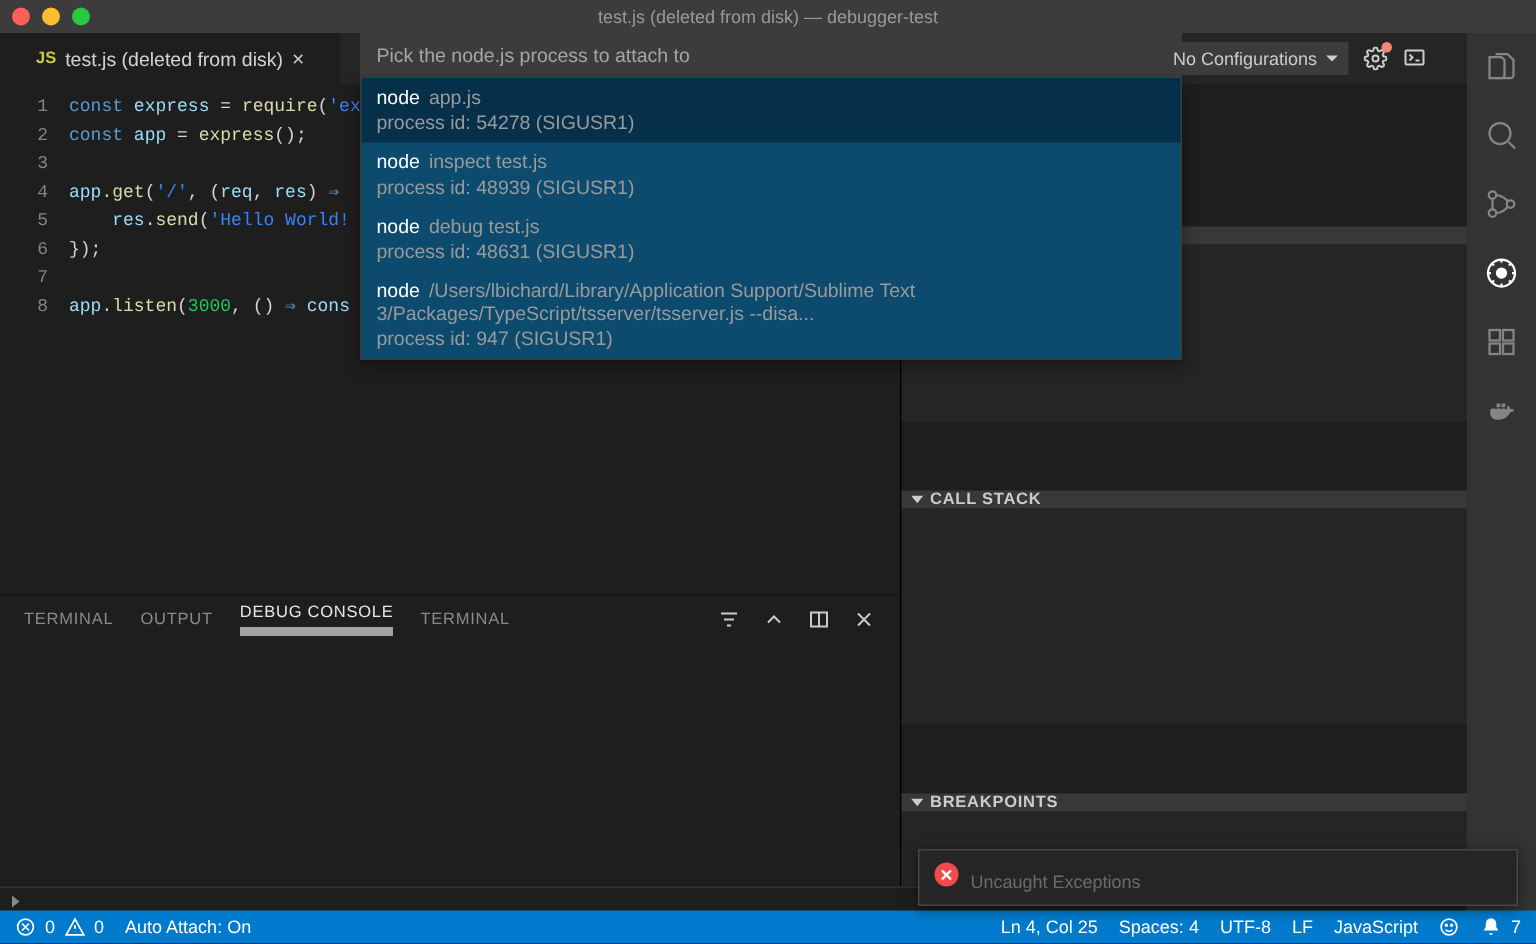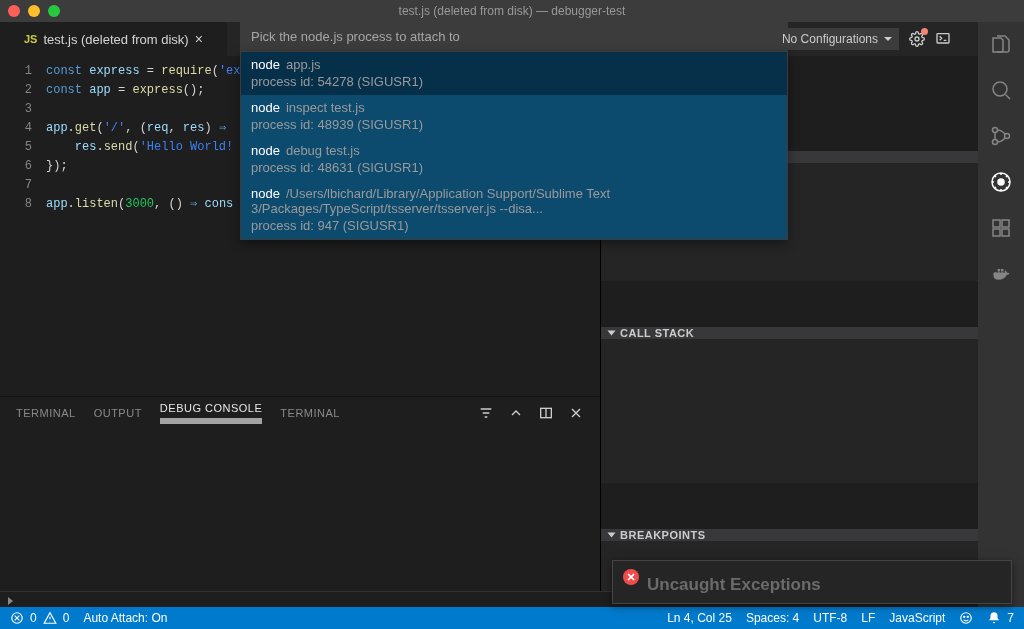--- a/index.html
+++ b/index.html
@@ -127,21 +127,21 @@
       width:400px;
       background:#252526;
       border:1px solid #454545;
       padding:8px 10px;
       display:flex; align-items:flex-start; gap:8px;
       color:#ccc; font-size:13px;
       box-shadow:0 2px 8px rgba(0,0,0,0.5);
       z-index:50;
     }
     .notif-icon{ width:16px;height:16px;background:#f14c4c;border-radius:50%;display:flex;align-items:center;justify-content:center;color:#fff;font-weight:bold;font-size:11px;flex-shrink:0;}
-    .notification .sub{ color:#6b6b6b; font-size:17px; margin-top:6px;font-weight:bold;}
+    .notification .sub{ color:#6b6b6b; font-size:12px; margin-top:6px;}
     
     .picker {
       position:absolute;
       left:240px; top:51px;
       width:548px;
       background:#0c4a6e;
       border:1px solid #3c3c3c;
       z-index:100;
       box-shadow:0 4px 10px rgba(0,0,0,0.4);
       font-size:13px;

